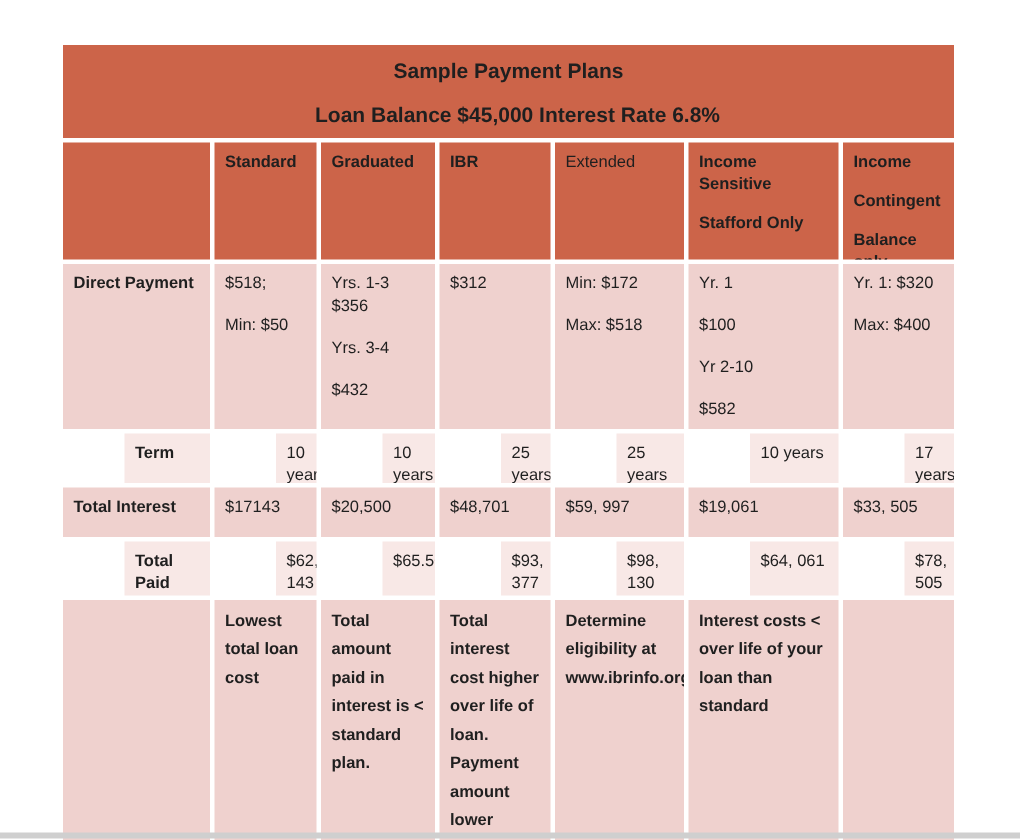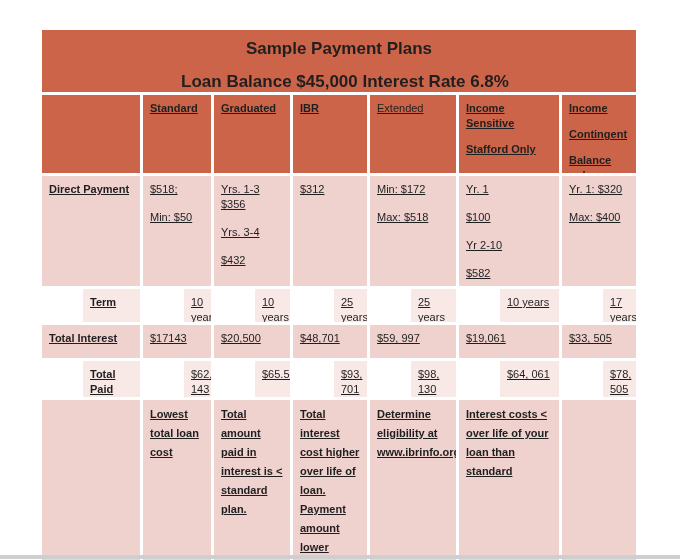--- a/index.html
+++ b/index.html
@@ -5,33 +5,33 @@
   html,body { margin:0; padding:0; }
   body {
     width:680px; height:560px; position:relative; background:#ffffff;
     font-family:"Liberation Sans", sans-serif; color:var(--text,#1f1f1f);
     overflow:hidden;
   }
   .tablewrap { position:absolute; left:42px; top:30px; width:594px; }
 
   .titleband {
     background:var(--header,#cc6449); height:62px; margin-bottom:3px;
-    text-align:center; font-weight:bold; font-size:17px; box-sizing:border-box;
+    text-align:center; font-weight:bold; font-size:14px; box-sizing:border-box;
     padding-top:9px;
   }
   .titleband .t2 { margin-top:13px;margin-left:12px; }
 
   .grid {
     display:grid;
     grid-template-columns:98px 68px 76px 74px 86px 100px 74px;
     grid-template-rows:78px 110px 33px 33px 36px minmax(126px,auto);
     gap:3px;
     font-size:11px;
   }
-  .cell { box-sizing:border-box; padding:6px 5px 16px 7px; overflow:hidden; line-height:15px;text-decoration:underline; }
+  .cell { box-sizing:border-box; padding:6px 5px 16px 7px; overflow:hidden; line-height:15px; }
   .header-cell { background:var(--header,#cc6449); }
   .b { font-weight:bold; }
   .medium { background:var(--band-medium,#efd1ce); }
   .light  { background:var(--band-light,#f8e8e6);margin-left:41px; }
   .hline { margin-bottom:11px; }
   .pline { margin-bottom:13px; }
   .notes { line-height:19px; padding-top:5px; }
 
   .bottom-bar {
     position:absolute; left:0; right:0; bottom:1px; height:4px;
@@ -135,21 +135,21 @@
         <div class="pline">$33, 505</div>
       </div>
       <div class="cell light b">Total Paid</div>
       <div class="cell light">
         <div class="pline">$62, 143</div>
       </div>
       <div class="cell light">
         <div class="pline">$65.500</div>
       </div>
       <div class="cell light">
-        <div class="pline">$93, 701</div>
+        <div class="pline">$93, 377</div>
       </div>
       <div class="cell light">
         <div class="pline">$98, 130</div>
       </div>
       <div class="cell light">
         <div class="pline">$64, 061</div>
       </div>
       <div class="cell light">
         <div class="pline">$78, 505</div>
       </div>

